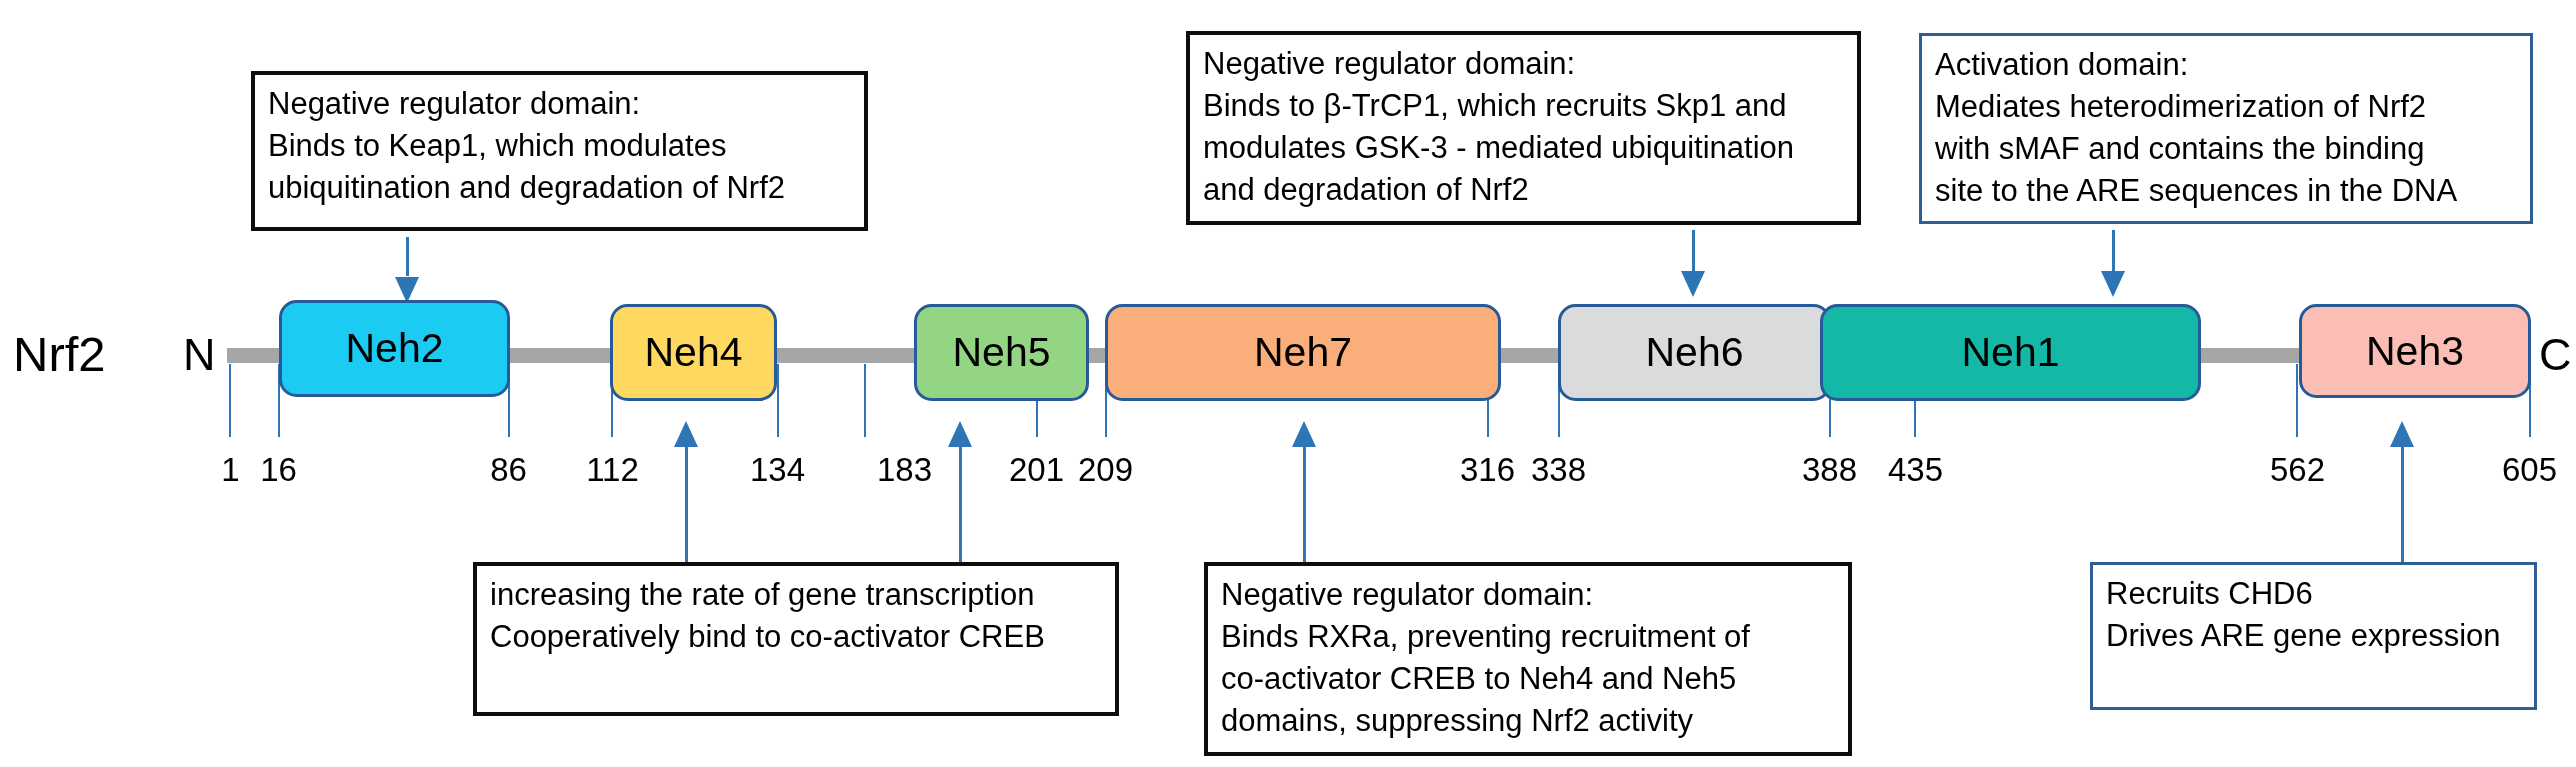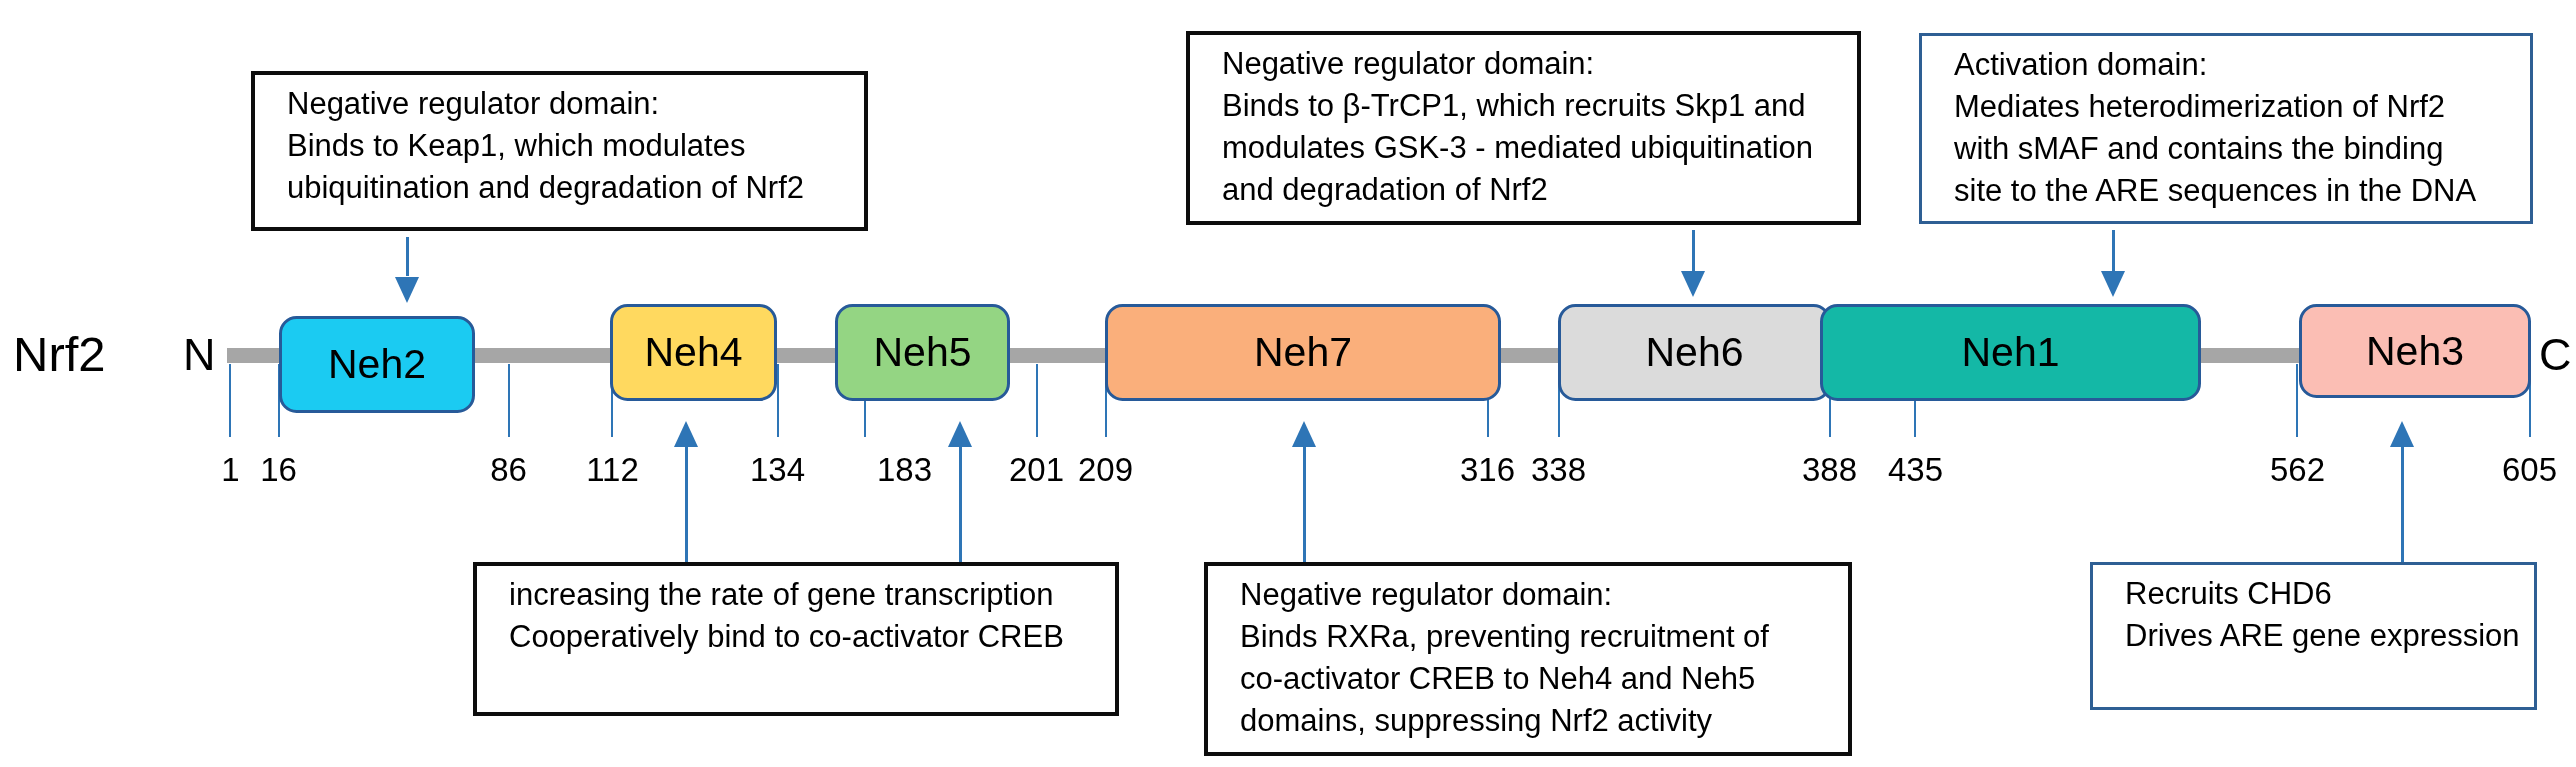--- a/index.html
+++ b/index.html
@@ -14,21 +14,21 @@
   .backbone{position:absolute;background:#a6a6a6;z-index:1;}
 
   .domain{position:absolute;z-index:3;display:flex;align-items:center;justify-content:center;
           border-radius:17.5px;box-sizing:border-box;}
   .domain .dlabel{font-size:41px;color:#000;white-space:nowrap;}
 
   .tick{position:absolute;width:2.2px;z-index:2;}
   .ticklabel{position:absolute;width:131px;text-align:center;font-size:33px;color:#000;z-index:2;white-space:nowrap;}
 
   .abox{position:absolute;box-sizing:border-box;background:#ffffff;z-index:4;
-        padding:8px 32px;font-size:31px;line-height:42px;color:#000;}
+        padding:8px 13px;font-size:31px;line-height:42px;color:#000;}
   .abox .aline{white-space:nowrap;}
 
   .arrow-shaft{position:absolute;width:2.9px;z-index:2;}
   .arrow-head{position:absolute;width:0;height:0;z-index:2;}
 </style>
 </head>
 <body>
 
 <div class="canvas">
   <div class="protein-label">Nrf2</div>
@@ -59,27 +59,27 @@
       <div class="tick" style="left: 1829px; top: 364px; height: 73px; background: rgb(46, 117, 182);"></div>
       <div class="ticklabel" style="left: 1764px; top: 451px;">388</div>
       <div class="tick" style="left: 1914px; top: 364px; height: 73px; background: rgb(46, 117, 182);"></div>
       <div class="ticklabel" style="left: 1850px; top: 451px;">435</div>
       <div class="tick" style="left: 2296px; top: 364px; height: 73px; background: rgb(46, 117, 182);"></div>
       <div class="ticklabel" style="left: 2232px; top: 451px;">562</div>
       <div class="tick" style="left: 2529px; top: 364px; height: 73px; background: rgb(46, 117, 182);"></div>
       <div class="ticklabel" style="left: 2464px; top: 451px;">605</div>
     </div>
   <div id="domains">
-      <div class="domain" style="left: 279px; top: 316px; width: 196px; height: 97px; background: rgb(27, 203, 242); border: 3.6px solid rgb(39, 90, 153);">
+      <div class="domain" style="left: 279px; top: 300px; width: 231px; height: 97px; background: rgb(27, 203, 242); border: 3.6px solid rgb(39, 90, 153);">
         <span class="dlabel">Neh2</span>
       </div>
       <div class="domain" style="left: 610px; top: 304px; width: 167px; height: 97px; background: rgb(255, 217, 95); border: 3.6px solid rgb(39, 90, 153);">
         <span class="dlabel">Neh4</span>
       </div>
-      <div class="domain" style="left: 835px; top: 304px; width: 175px; height: 97px; background: rgb(148, 213, 131); border: 3.6px solid rgb(39, 90, 153);">
+      <div class="domain" style="left: 914px; top: 304px; width: 175px; height: 97px; background: rgb(148, 213, 131); border: 3.6px solid rgb(39, 90, 153);">
         <span class="dlabel">Neh5</span>
       </div>
       <div class="domain" style="left: 1105px; top: 304px; width: 396px; height: 97px; background: rgb(250, 175, 123); border: 3.6px solid rgb(39, 90, 153);">
         <span class="dlabel">Neh7</span>
       </div>
       <div class="domain" style="left: 1558px; top: 304px; width: 273px; height: 97px; background: rgb(219, 219, 219); border: 3.6px solid rgb(39, 90, 153);">
         <span class="dlabel">Neh6</span>
       </div>
       <div class="domain" style="left: 1820px; top: 304px; width: 381px; height: 97px; background: #14b8a6; border: 3.6px solid rgb(39, 90, 153);">
         <span class="dlabel">Neh1</span>

